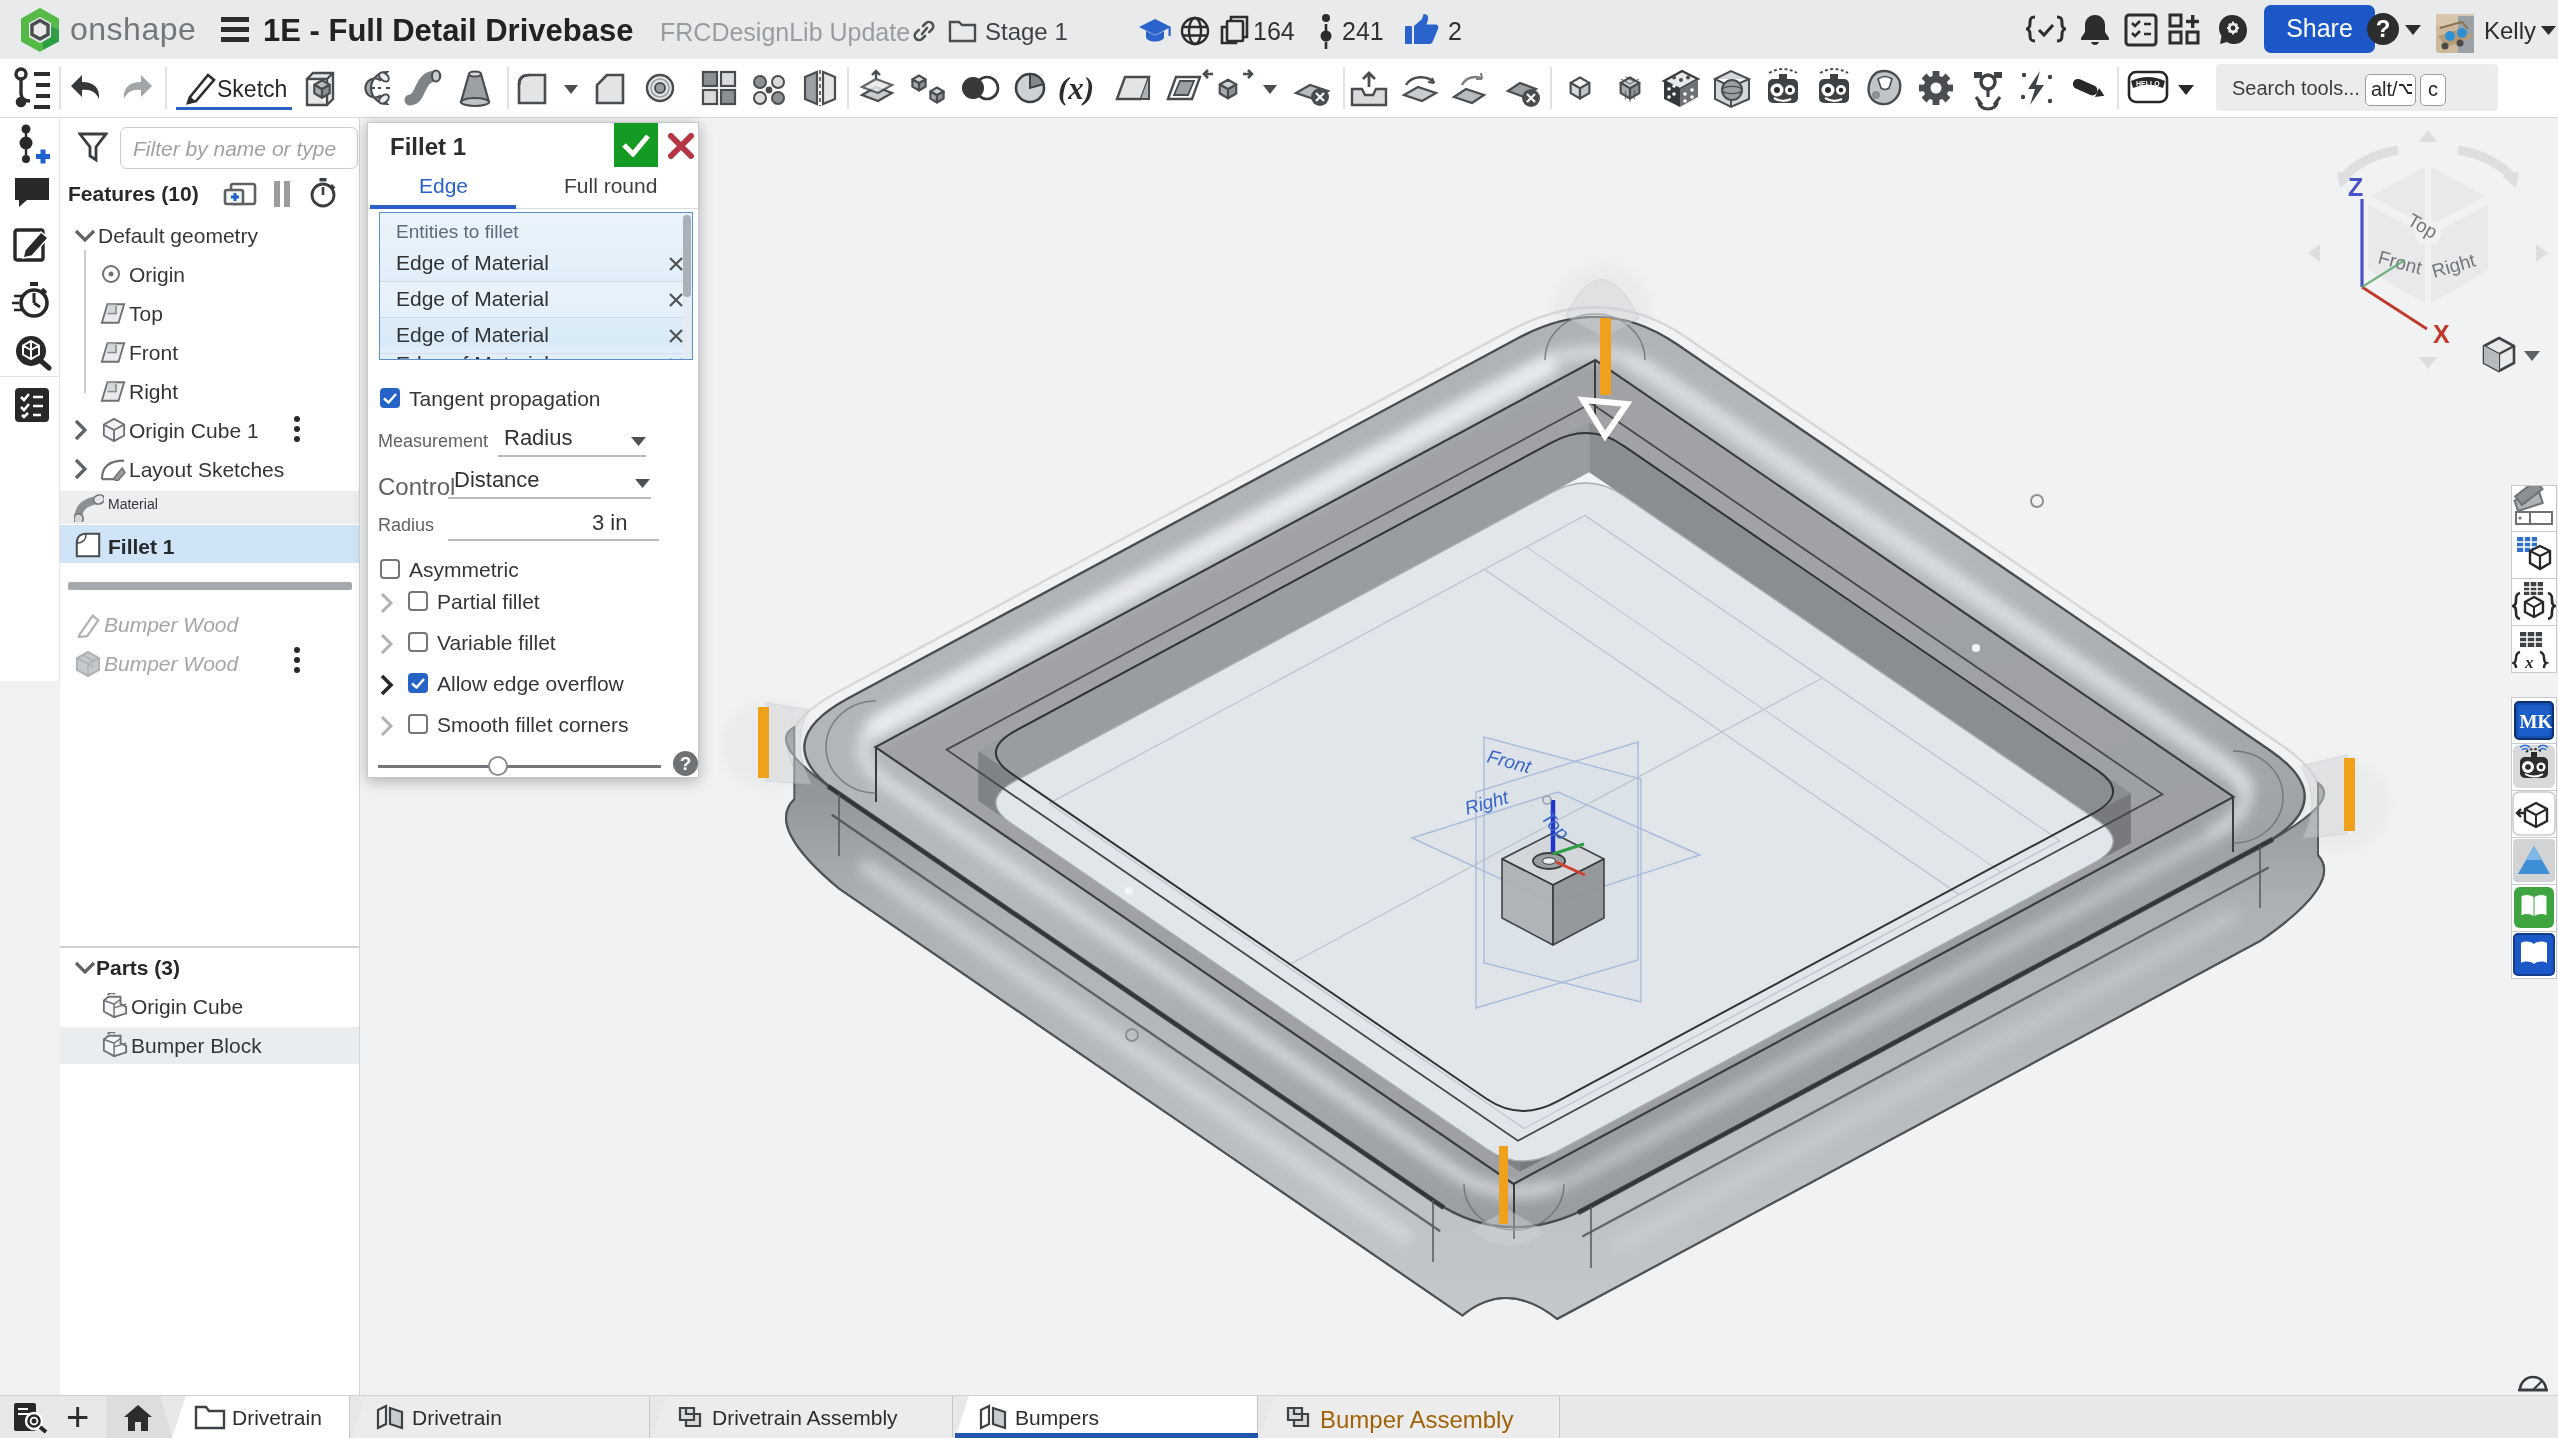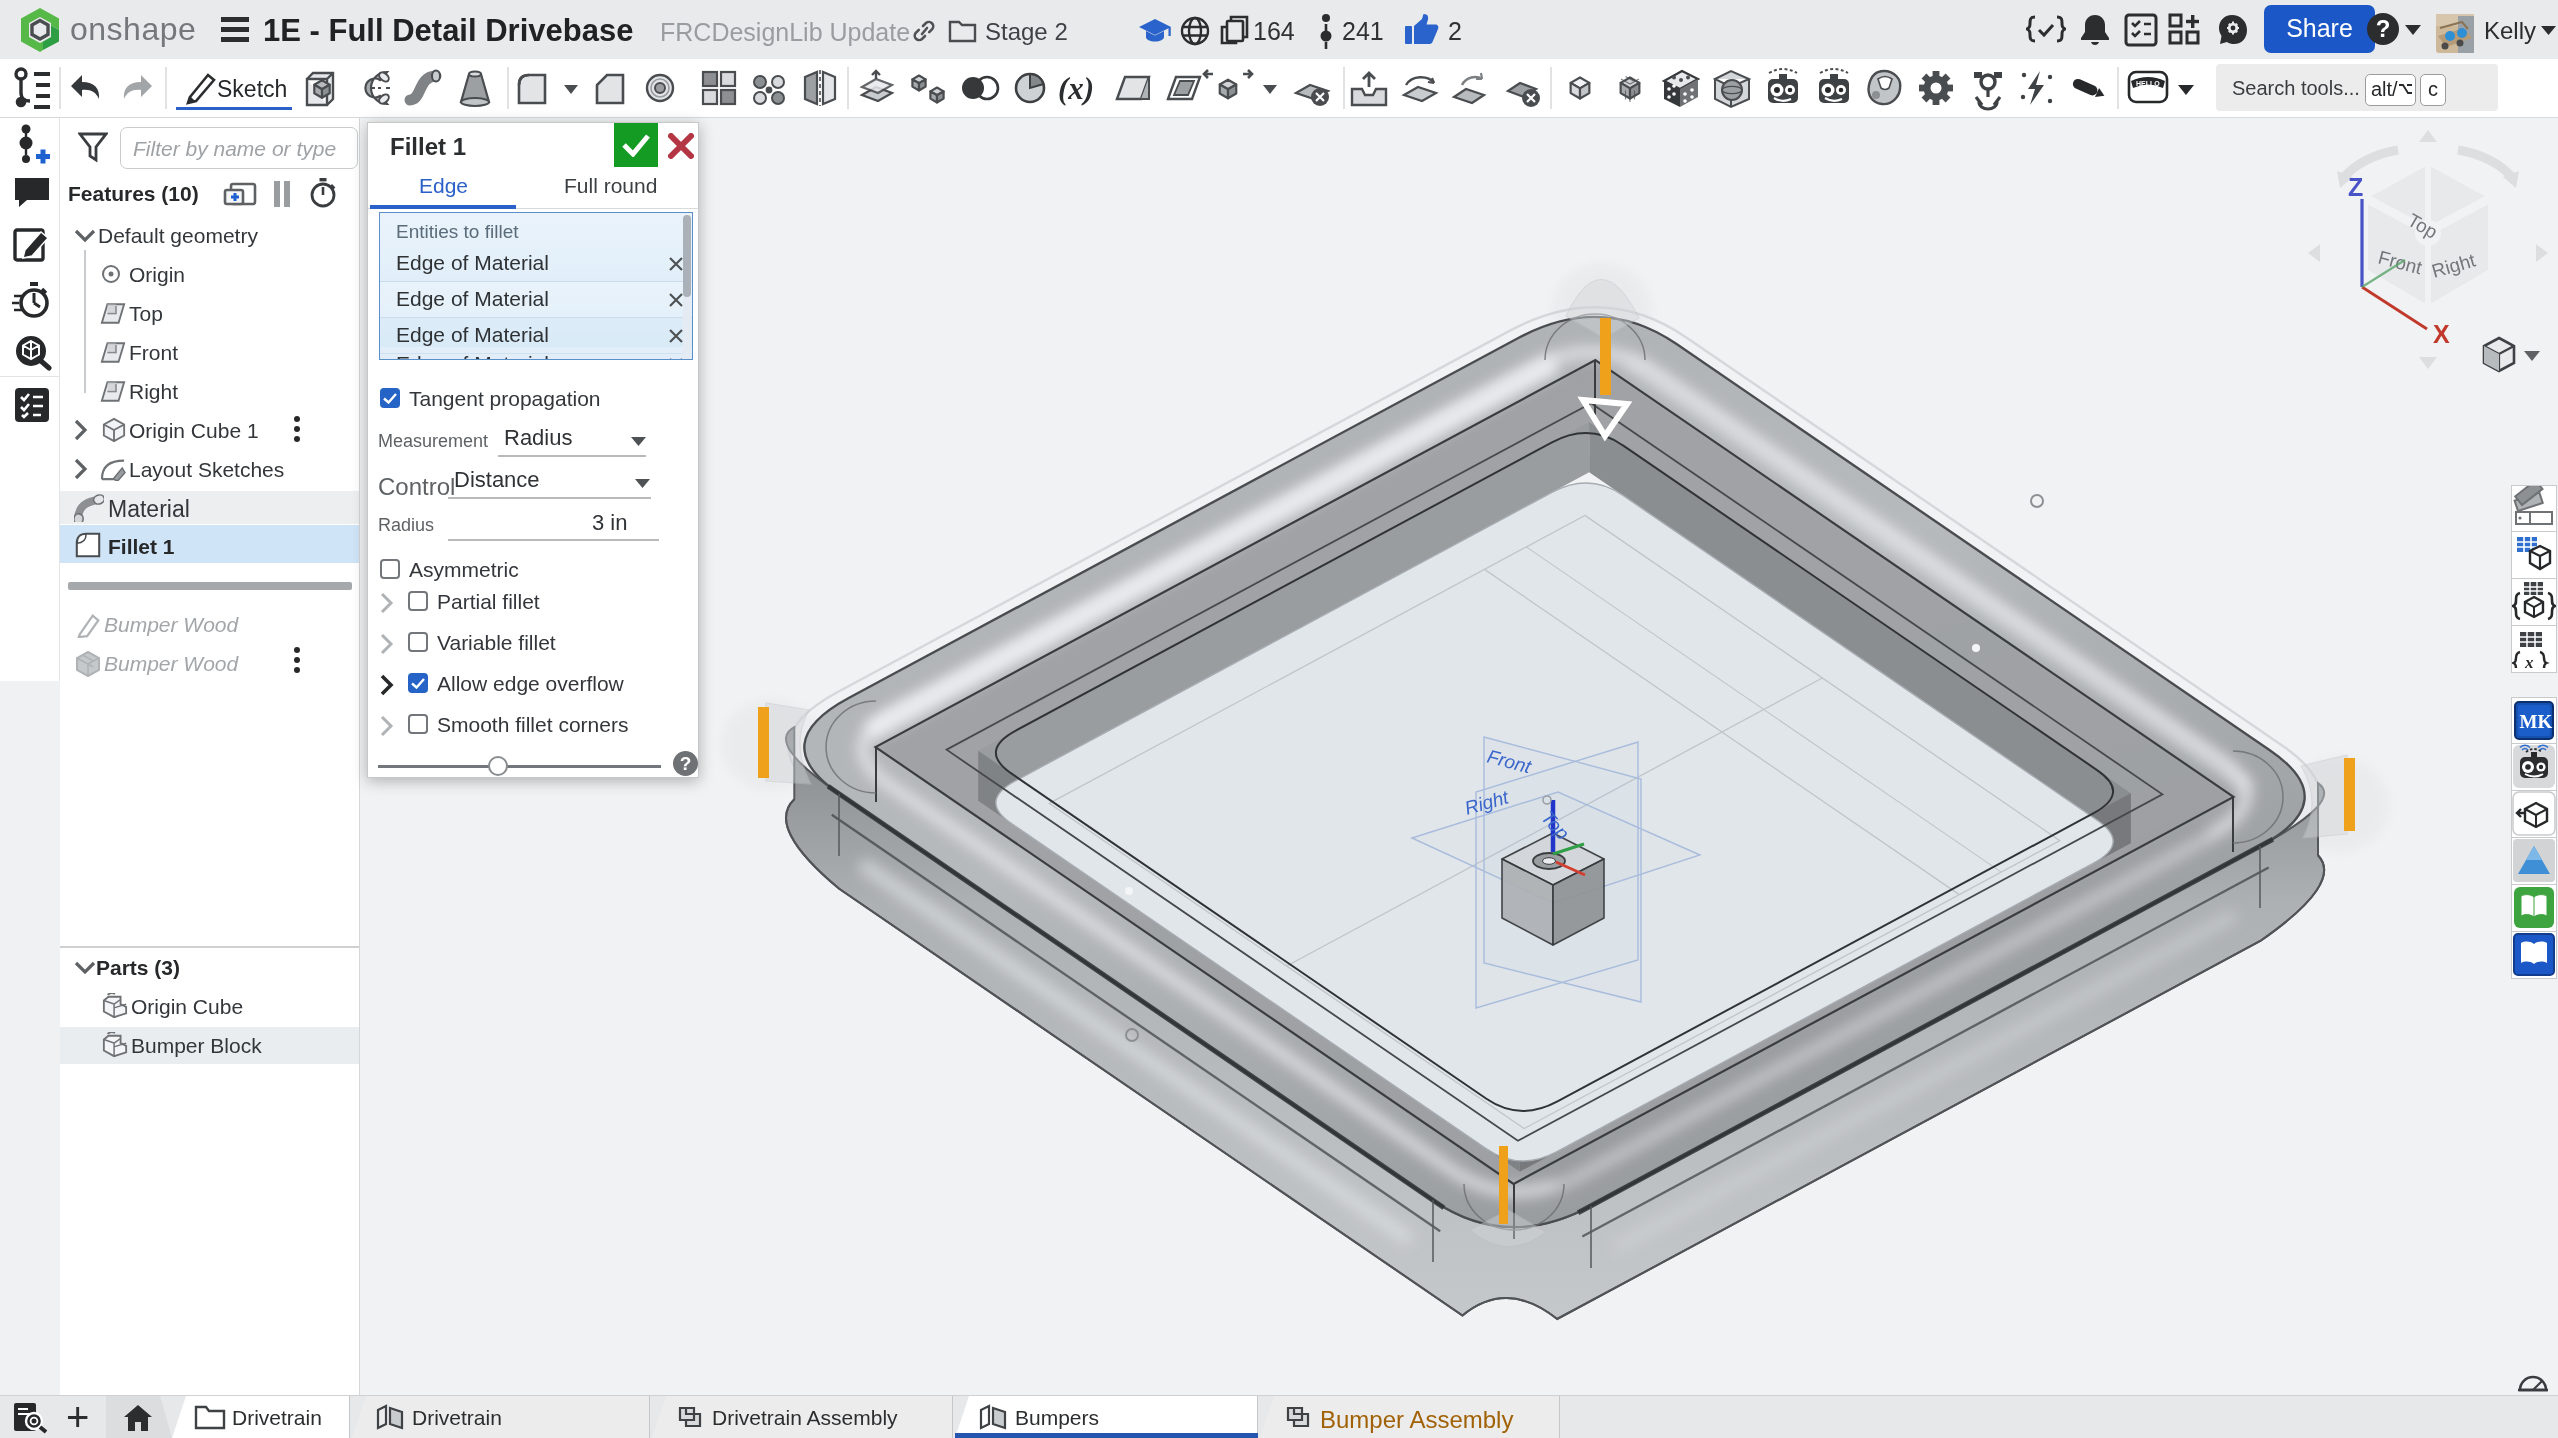--- a/index.html
+++ b/index.html
@@ -35,21 +35,21 @@
 <svg class="abs" style="left:910px;top:18px" width="28" height="26" viewBox="0 0 28 26">
       <g stroke="#4f5254" stroke-width="2.6" fill="none" stroke-linecap="round">
         <path d="M12 16 L17 10"></path>
         <path d="M13 8 l3 -3 a4.4 4.4 0 0 1 6.2 6.2 l-3 3"></path>
         <path d="M15 18 l-3 3 a4.4 4.4 0 0 1 -6.2 -6.2 l3-3"></path>
       </g>
     </svg>
 <svg class="abs" style="left:948px;top:18px" width="30" height="26" viewBox="0 0 30 26">
       <path d="M2 4 h9 l3 3 h13 v16 h-25 z" fill="none" stroke="#4a4d50" stroke-width="2.4"></path>
     </svg>
-<div class="abs" style="left:985px;top:18px;font-size:24px;color:#3f4245">Stage 2</div>
+<div class="abs" style="left:985px;top:18px;font-size:24px;color:#3f4245">Stage 1</div>
 <svg class="abs" style="left:1138px;top:18px" width="34" height="28" viewBox="0 0 34 28">
       <g fill="#2a63cb">
         <path d="M17 1 L33 9 L17 17 L1 9 Z"></path>
         <path d="M8 13 v6 c0 2.5 4 4.5 9 4.5 s9 -2 9 -4.5 v-6 l-9 4.5 z"></path>
         <rect x="30.5" y="9" width="2.2" height="9"></rect>
       </g>
     </svg>
 <svg class="abs" style="left:1180px;top:16px" width="30" height="30" viewBox="0 0 30 30">
       <g stroke="#2b2d2f" fill="none" stroke-width="2.4">
         <circle cx="15" cy="15" r="13"></circle>
@@ -529,21 +529,21 @@
       <path d="M14 24 l10 -12 3 5 -8 9 z" fill="#9a9da0" stroke="#6f7275" stroke-width="1.6"></path>
       <path d="M2 24 h12" stroke="#6f7275" stroke-width="2.4"></path>
     </svg>
 <div class="abs" style="left:69px;top:340px;font-size:21px;color:#33363a">Layout Sketches</div>
 <div class="abs" style="left:0;top:373px;width:299px;height:33px;background:#eceef0"></div>
 <svg class="abs" style="left:14px;top:376px" width="30" height="28" viewBox="0 0 30 28">
       <path d="M4 26 c0 -12 6 -18 20 -20" fill="none" stroke="#8d9093" stroke-width="8" stroke-linecap="round"></path>
       <ellipse cx="25" cy="5.5" rx="4.4" ry="5.4" transform="rotate(70 25 5.5)" fill="#e4e6e8" stroke="#6f7275" stroke-width="1.6"></ellipse>
       <ellipse cx="4.5" cy="25" rx="4.6" ry="5.2" transform="rotate(8 4.5 25)" fill="#d4d6d8" stroke="#6f7275" stroke-width="1.6"></ellipse>
     </svg>
-<div class="abs" style="left:48px;top:378px;font-size:23px;color:#33363a">Material</div>
+<div class="abs" style="left:48px;top:378px;font-size:14px;color:#33363a">Material</div>
 <div class="abs" style="left:0;top:407px;width:299px;height:38px;background:#cfe4f7"></div>
 <svg class="abs" style="left:14px;top:413px" width="28" height="28" viewBox="0 0 30 30">
       <path d="M3 27 L3 13 Q3 3 13 3 L27 3 L27 27 Z" fill="#fff" stroke="#4a4d50" stroke-width="2.2"></path>
       <path d="M13 3 Q13 13 3 13" fill="none" stroke="#4a4d50" stroke-width="1.6"></path>
     </svg>
 <div class="abs" style="left:48px;top:417px;font-size:21px;font-weight:700;color:#26282a">Fillet 1</div>
 <div class="abs" style="left:8px;top:464px;width:284px;height:8px;background:#a6a9ac;border-radius:2px"></div>
 <svg class="abs" style="left:16px;top:494px" width="26" height="26" viewBox="0 0 28 28">
       <path d="M4 24 L18 4 L24 9 L12 26 L3 27 Z" fill="none" stroke="#b0b3b6" stroke-width="2.4"></path>
     </svg>

